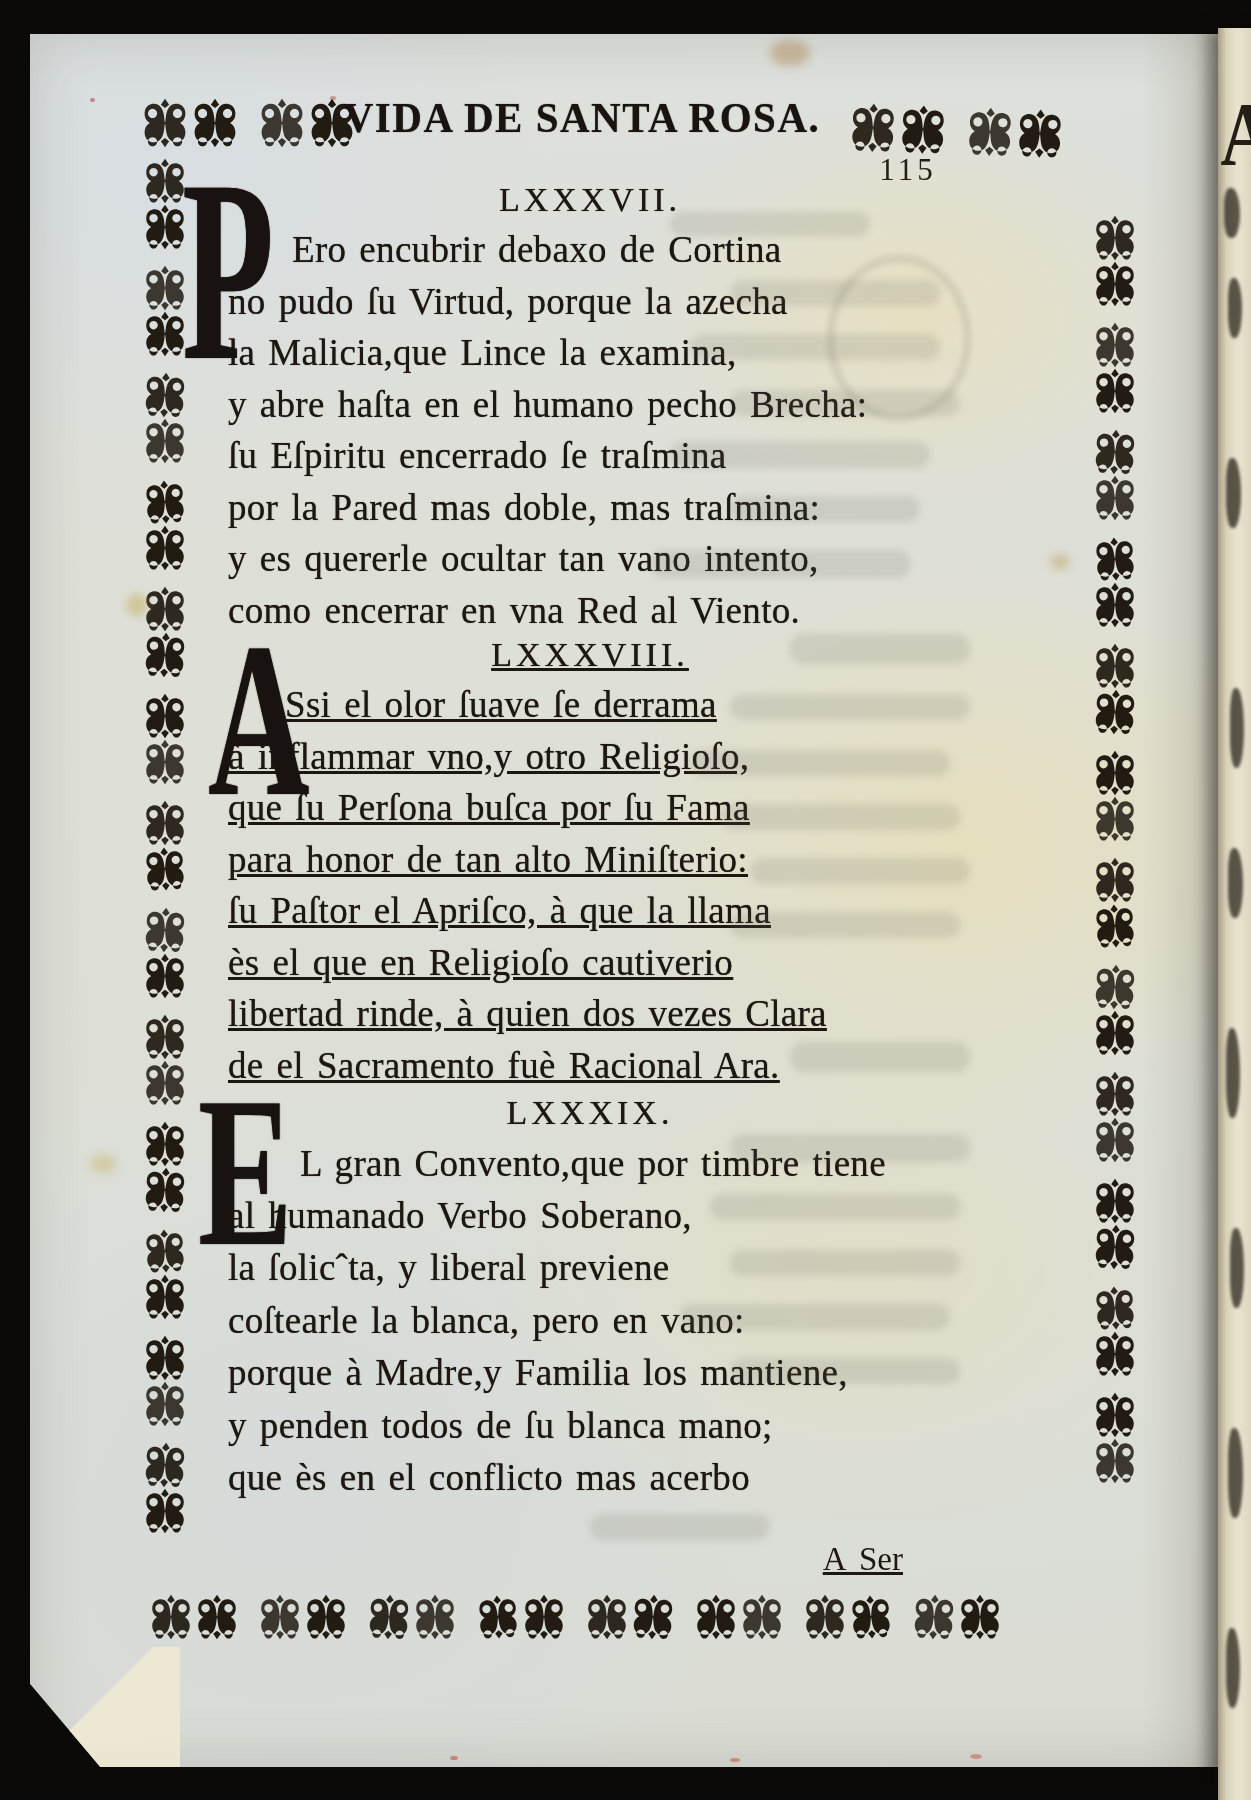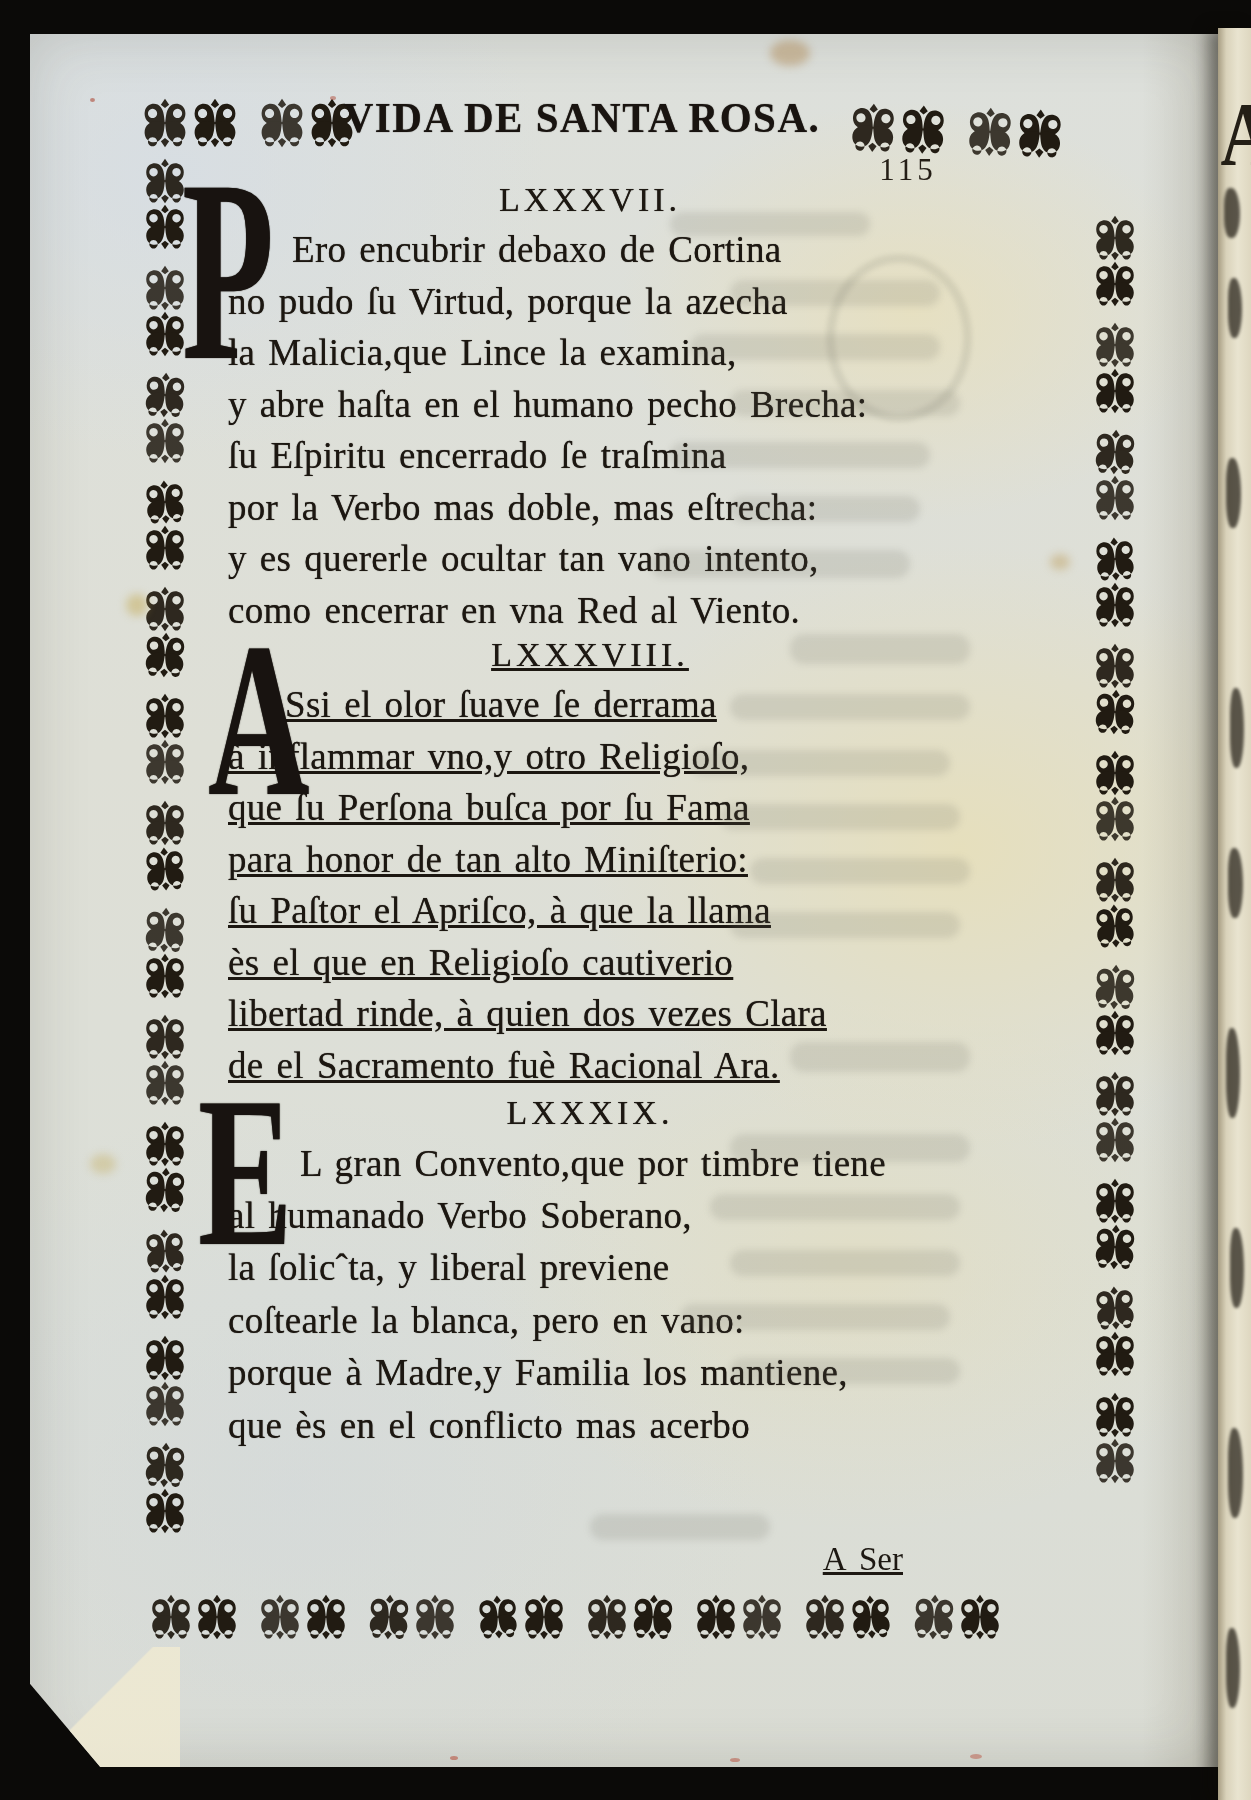--- a/index.html
+++ b/index.html
@@ -382,21 +382,21 @@
     <div id="pagenum">115</div>
     <div id="blind-ring"></div>
 
     <div class="stanza" id="stanza1">
       <div class="numeral">LXXXVII.</div>
       <div class="vl first1">Ero encubrir debaxo de Cortina</div>
       <div class="vl">no pudo ſu Virtud, porque la azecha</div>
       <div class="vl">la Malicia,que Lince la examina,</div>
       <div class="vl">y abre haſta en el humano pecho Brecha:</div>
       <div class="vl">ſu Eſpiritu encerrado ſe traſmina</div>
-      <div class="vl">por la Verbo mas doble, mas eſtrecha:</div>
+      <div class="vl">por la Pared mas doble, mas traſmina:</div>
       <div class="vl">y es quererle ocultar tan vano intento,</div>
       <div class="vl">como encerrar en vna Red al Viento.</div>
     </div>
     <div class="dropcap" id="cap-p">P</div>
 
     <div class="stanza" id="stanza2">
       <div class="numeral">LXXXVIII.</div>
       <div class="vl first2">Ssi el olor ſuave ſe derrama</div>
       <div class="vl">à inflammar vno,y otro Religioſo,</div>
       <div class="vl">que ſu Perſona buſca por ſu Fama</div>
@@ -408,20 +408,21 @@
     </div>
     <div class="dropcap" id="cap-a">A</div>
 
     <div class="stanza" id="stanza3">
       <div class="numeral">LXXXIX.</div>
       <div class="vl first3">L gran Convento,que por timbre tiene</div>
       <div class="vl">al humanado Verbo Soberano,</div>
       <div class="vl">la ſolicˆta, y liberal previene</div>
       <div class="vl">coſtearle la blanca, pero en vano:</div>
       <div class="vl">porque à Madre,y Familia los mantiene,</div>
+      <div class="vl">y penden todos de ſu blanca mano;</div>
       <div class="vl">que ès en el conflicto mas acerbo</div>
     </div>
     <div class="dropcap" id="cap-e">E</div>
 
     <div id="catchword">A Ser</div>
 
     <div class="ghost" style="left:640px;top:178px;width:200px;height:24px"></div>
     <div class="ghost" style="left:700px;top:246px;width:210px;height:26px"></div>
     <div class="ghost" style="left:660px;top:300px;width:250px;height:26px"></div>
     <div class="ghost" style="left:700px;top:356px;width:230px;height:26px"></div>

